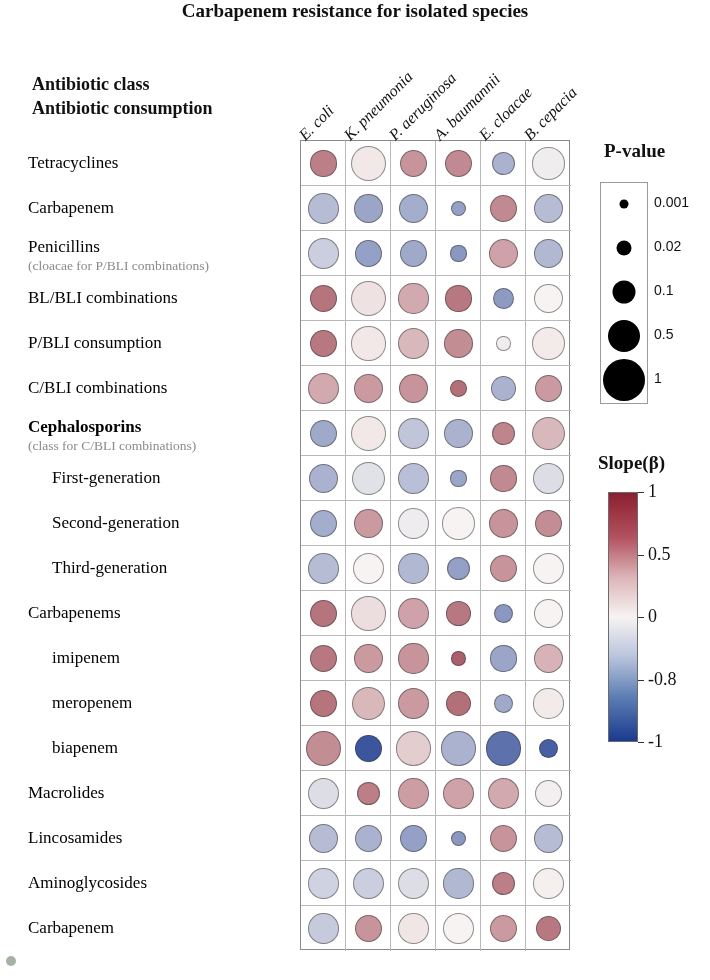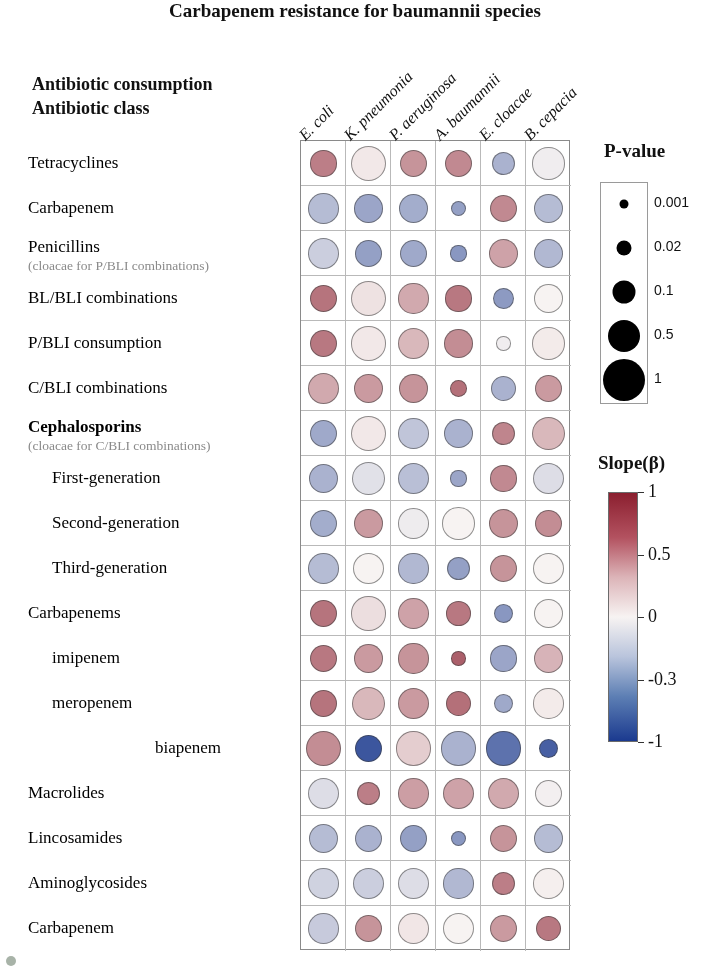--- a/index.html
+++ b/index.html
@@ -180,44 +180,44 @@
     top: 956px;
     width: 10px;
     height: 10px;
     border-radius: 50%;
     background: #a8b3a8;
   }
 </style>
 </head>
 <body>
 
-<div id="chart-title">Carbapenem resistance for baumannii species</div>
+<div id="chart-title">Carbapenem resistance for isolated species</div>
 
 <div id="header-left">
+  <div>Antibiotic class</div>
   <div>Antibiotic consumption</div>
-  <div>Antibiotic class</div>
 </div>
 
 <div id="row-labels">
     <div class="row-label" style="top: 14px;">Tetracyclines</div>
     <div class="row-label" style="top: 59px;">Carbapenem</div>
     <div class="row-label" style="top: 98px;">Penicillins</div>
     <div class="row-sub" style="top: 118px;">(cloacae for P/BLI combinations)</div>
     <div class="row-label" style="top: 149px;">BL/BLI combinations</div>
     <div class="row-label" style="top: 194px;">P/BLI consumption</div>
     <div class="row-label" style="top: 239px;">C/BLI combinations</div>
     <div class="row-label" style="top: 278px; font-weight: bold;">Cephalosporins</div>
-    <div class="row-sub" style="top: 298px;">(cloacae for C/BLI combinations)</div>
+    <div class="row-sub" style="top: 298px;">(class for C/BLI combinations)</div>
     <div class="row-label indent" style="top: 329px;">First-generation</div>
     <div class="row-label indent" style="top: 374px;">Second-generation</div>
     <div class="row-label indent" style="top: 419px;">Third-generation</div>
     <div class="row-label" style="top: 464px;">Carbapenems</div>
     <div class="row-label indent" style="top: 509px;">imipenem</div>
     <div class="row-label indent" style="top: 554px;">meropenem</div>
-    <div class="row-label indent" style="top: 599px; text-align: center;">biapenem</div>
+    <div class="row-label indent" style="top: 599px;">biapenem</div>
     <div class="row-label" style="top: 644px;">Macrolides</div>
     <div class="row-label" style="top: 689px;">Lincosamides</div>
     <div class="row-label" style="top: 734px;">Aminoglycosides</div>
     <div class="row-label" style="top: 779px;">Carbapenem</div>
   </div>
 
 <div id="grid" style="width: 270px; height: 810px;">
     <div class="grid-cell" style="left: 0px; top: 0px; width: 45px; height: 45px;">
       <div class="bubble" style="width: 26.1077px; height: 26.1077px; left: 9.44614px; top: 9.44614px; background: rgb(188, 126, 135);"></div>
     </div>
@@ -581,18 +581,18 @@
 <div id="slope-legend-title">Slope(β)</div>
 <div id="slope-bar"></div>
 <div id="slope-legend-labels">
     <div class="slope-tick" style="top: 492px;"></div>
     <div class="slope-label" style="top: 481px;">1</div>
     <div class="slope-tick" style="top: 554.5px;"></div>
     <div class="slope-label" style="top: 543.5px;">0.5</div>
     <div class="slope-tick" style="top: 617px;"></div>
     <div class="slope-label" style="top: 606px;">0</div>
     <div class="slope-tick" style="top: 679.5px;"></div>
-    <div class="slope-label" style="top: 668.5px;">-0.3</div>
+    <div class="slope-label" style="top: 668.5px;">-0.8</div>
     <div class="slope-tick" style="top: 742px;"></div>
     <div class="slope-label" style="top: 731px;">-1</div>
   </div>
 
 <div id="corner-dot"></div>
 
 </body></html>

